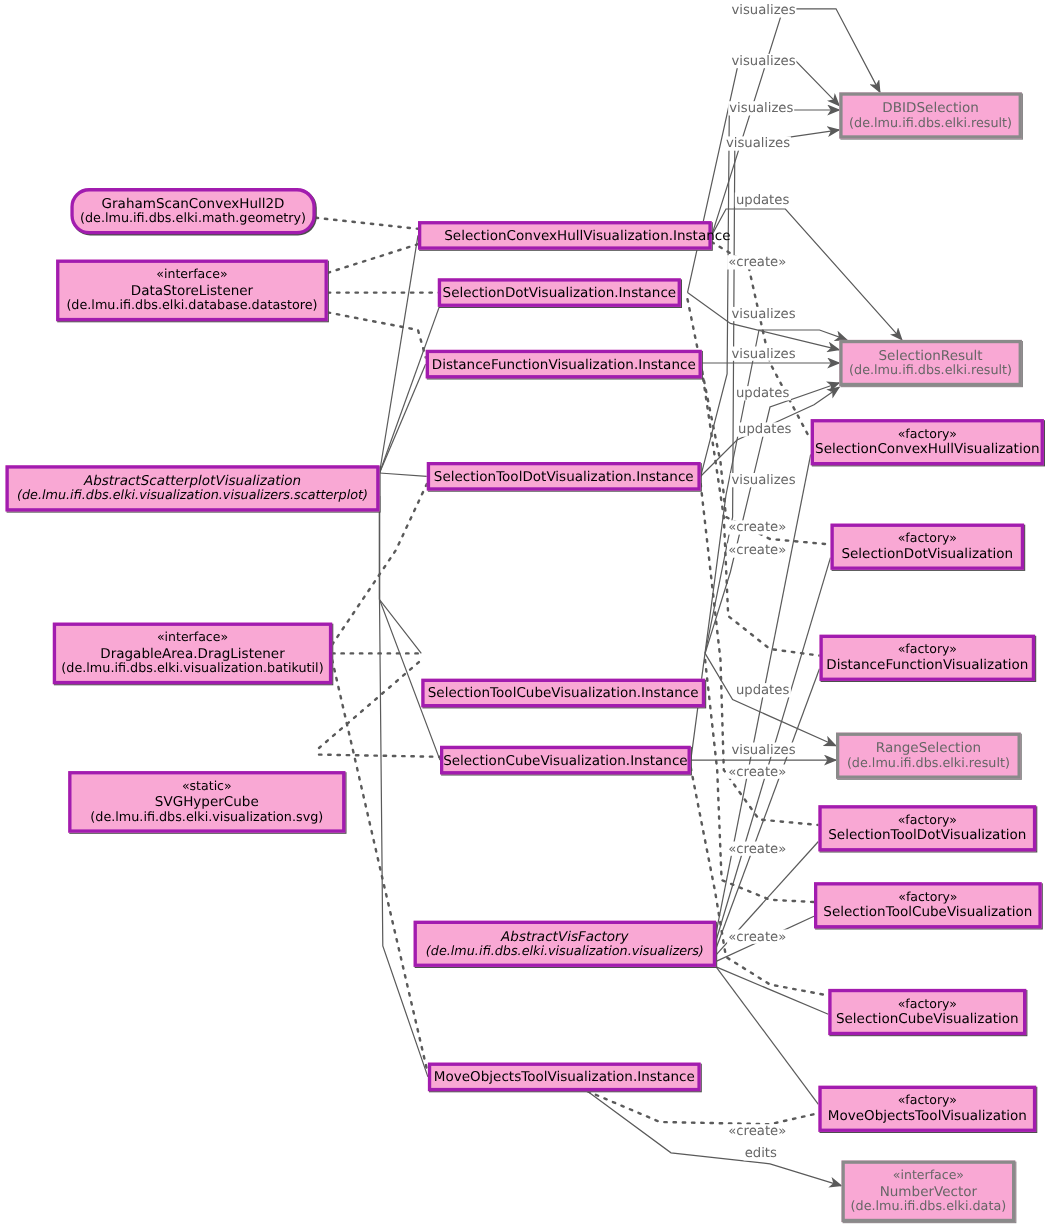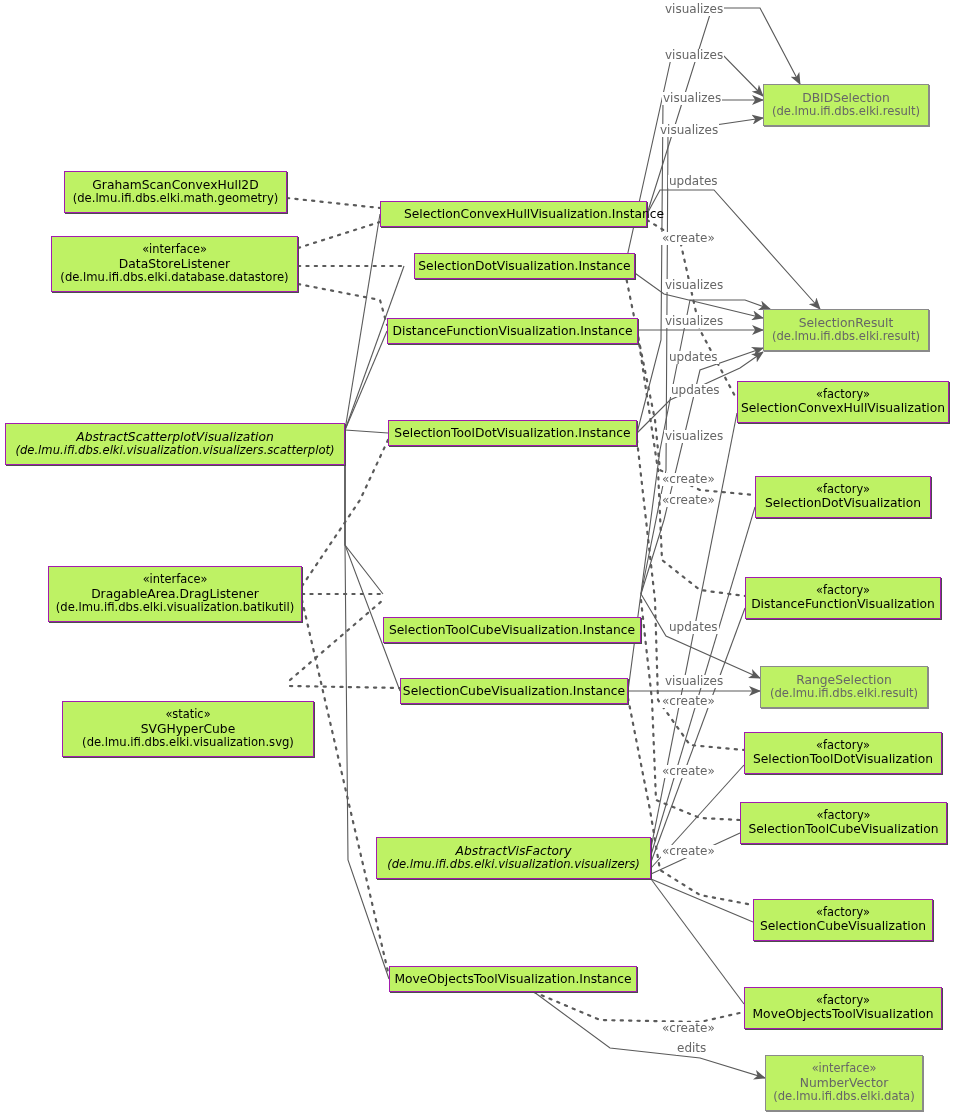--- a/index.html
+++ b/index.html
@@ -18,22 +18,22 @@
   #edges {
     position: absolute;
     left: 0;
     top: 0;
     width: 956px;
     height: 1118px;
   }
   .node {
     position: absolute;
     box-sizing: border-box;
-    background: #bef264;
-    border: 1px solid #a21caf;
+    background: #f9a8d4;
+    border: 3px solid #a21caf;
     box-shadow: 1px 1px 0 0 #4d4d4d;
     display: flex;
     flex-direction: column;
     align-items: center;
     justify-content: center;
     text-align: center;
     line-height: 1.18;
     font-size: 12.3px;
     color: #000000;
     white-space: nowrap;
@@ -124,21 +124,21 @@
         <path d="M625,272 L655,420 L660,470 L700,490 L755,495"></path>
         <path d="M638,336 L658,470 L662,560 L700,590 L745,596"></path>
         <path d="M637,440 L655,600 L658,700 L690,745 L744,750"></path>
         <path d="M641,600 L652,700 L656,800 L700,818 L740,820"></path>
         <path d="M628,698 L650,810 L660,870 L700,895 L753,905"></path>
         <path d="M534,992 L600,1020 L700,1022 L744,1012"></path>
       </g>
     </g>
   </svg>
 
-  <div class="node" style="left: 64px; top: 171px; width: 223px; height: 42px;">
+  <div class="node" style="left: 64px; top: 171px; width: 223px; height: 42px; border-radius: 17px;">
 
     <div>GrahamScanConvexHull2D</div>
     <div class="pkg">(de.lmu.ifi.dbs.elki.math.geometry)</div>
   </div>
 
   <div class="node" style="left: 51px; top: 236px; width: 247px; height: 56px;">
     <div class="stereo">«interface»</div>
     <div>DataStoreListener</div>
     <div class="pkg">(de.lmu.ifi.dbs.elki.database.datastore)</div>
   </div>
@@ -160,21 +160,21 @@
     <div>SVGHyperCube</div>
     <div class="pkg">(de.lmu.ifi.dbs.elki.visualization.svg)</div>
   </div>
 
   <div class="node" style="left: 380px; top: 201px; width: 267px; height: 26px; padding-left: 41px;">
 
     <div>SelectionConvexHullVisualization.Instance</div>
 
   </div>
 
-  <div class="node" style="left: 414px; top: 253px; width: 221px; height: 26px; align-items: center;">
+  <div class="node" style="left: 398px; top: 253px; width: 221px; height: 26px; align-items: center;">
 
     <div>SelectionDotVisualization.Instance</div>
 
   </div>
 
   <div class="node" style="left: 387px; top: 318px; width: 251px; height: 26px;">
 
     <div>DistanceFunctionVisualization.Instance</div>
 
   </div>

